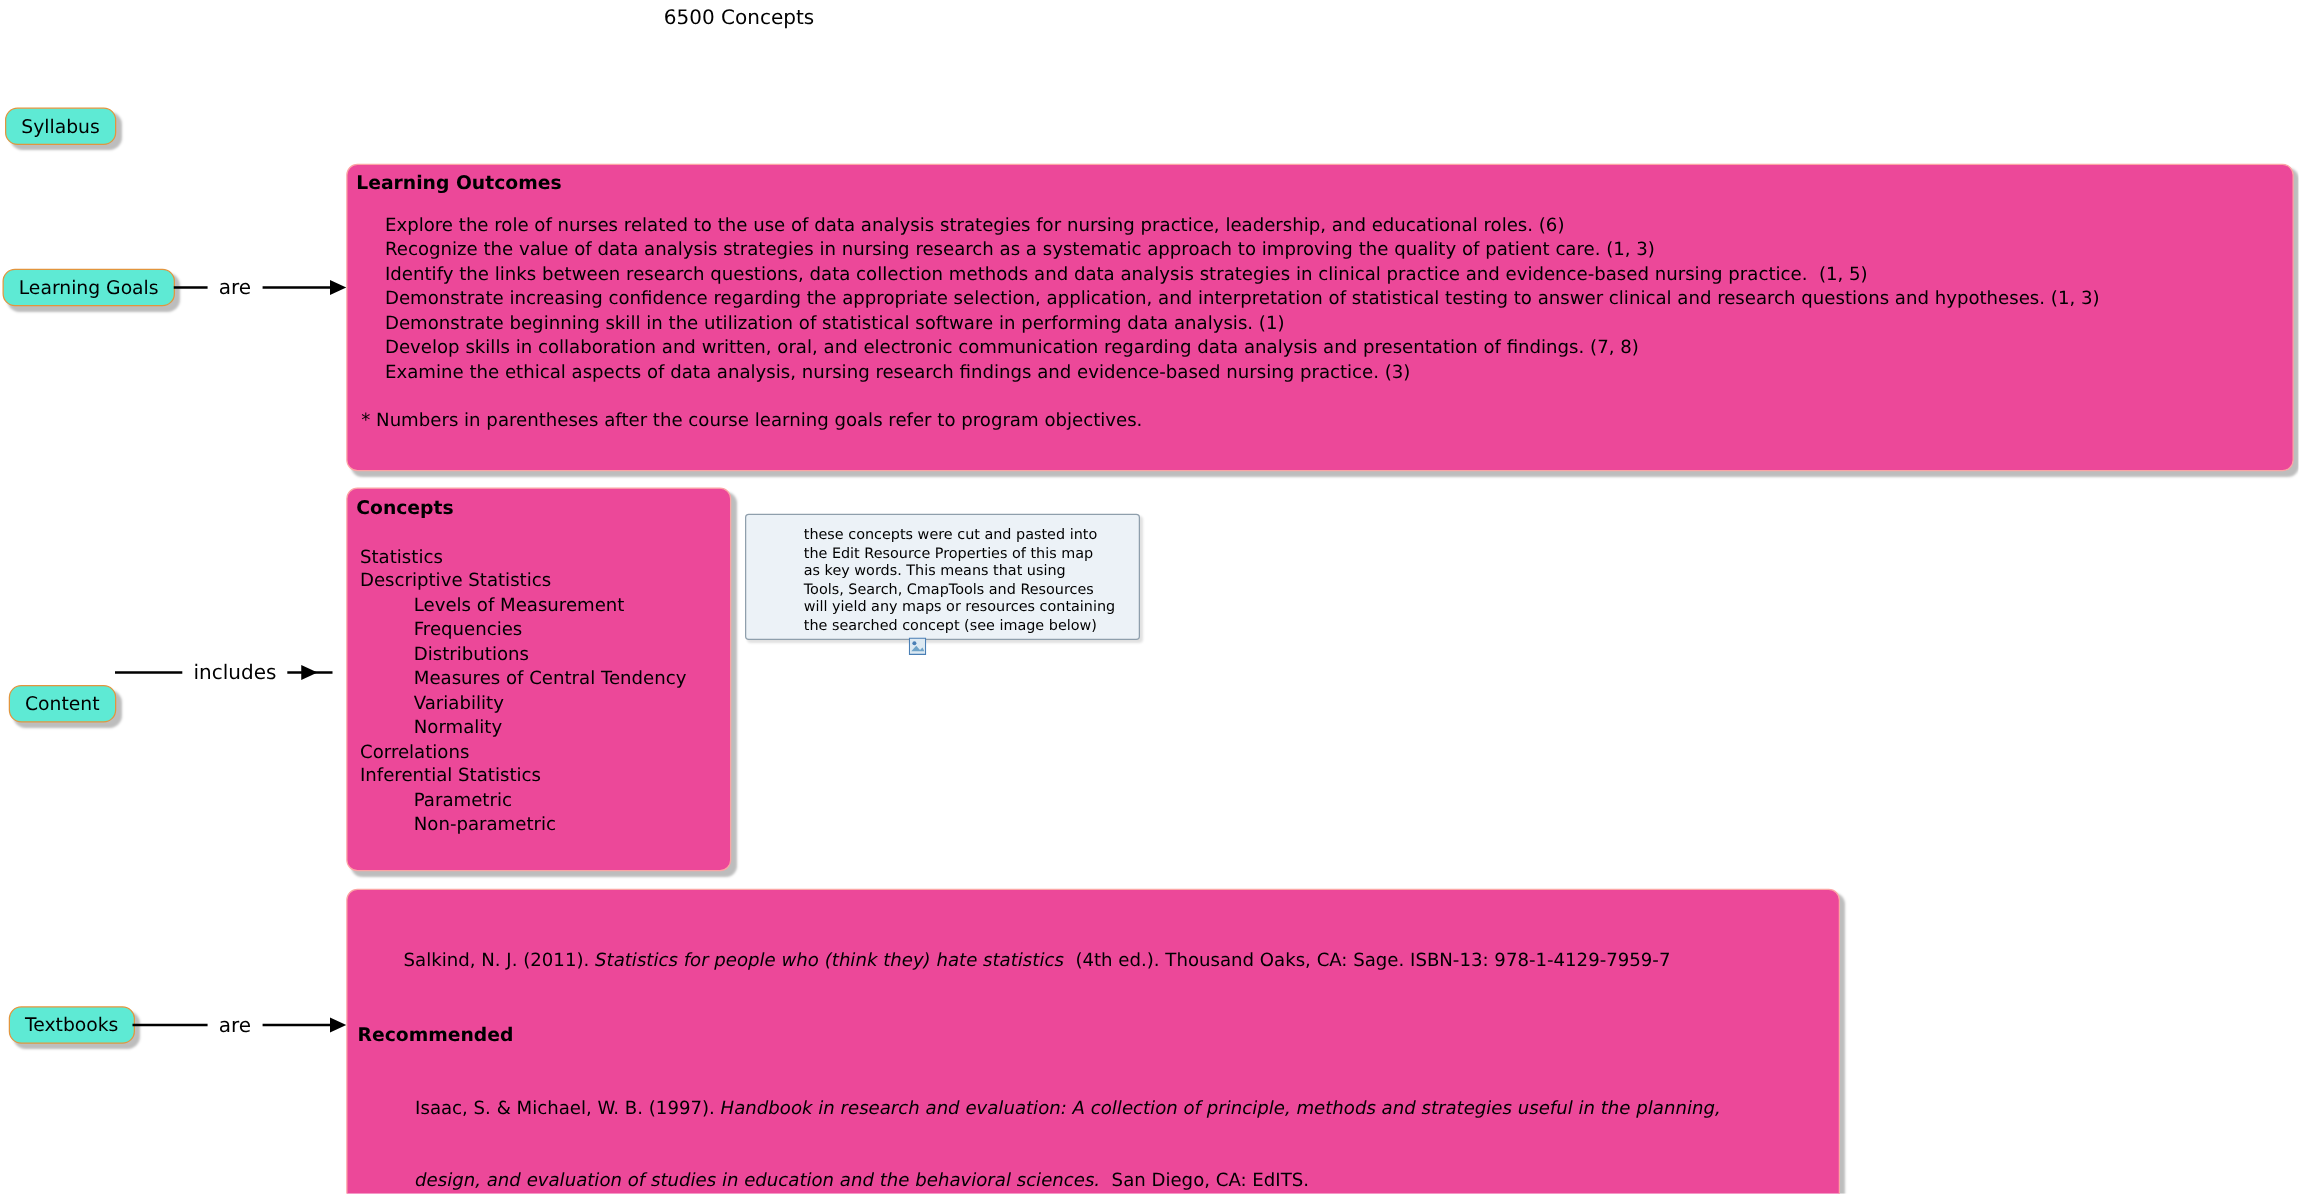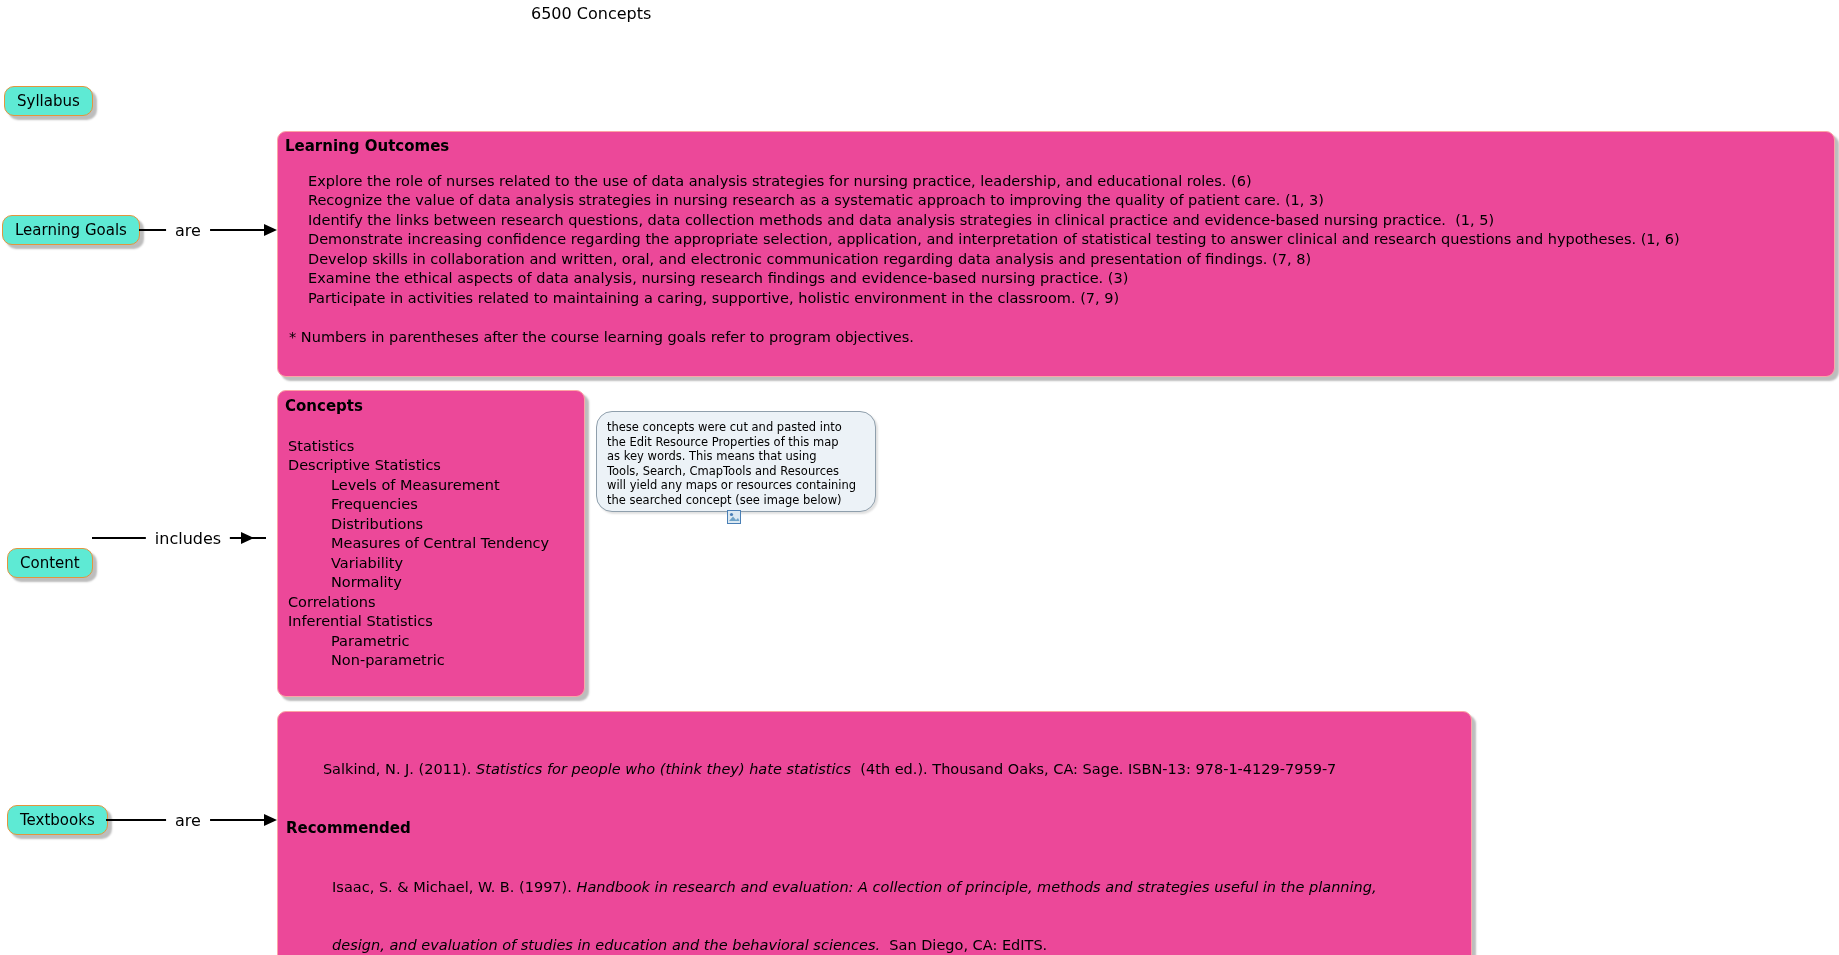--- a/index.html
+++ b/index.html
@@ -38,22 +38,22 @@
   .link .head{
     position:absolute;right:0;top:0;width:0;height:0;
     border-left:13px solid #000;border-top:6px solid transparent;border-bottom:6px solid transparent;
   }
   .link .lbl{
     position:absolute;top:50%;transform:translate(-50%,-50%);
     background:#fff;padding:0 9px;font-size:16px;white-space:pre;
   }
   
   .note{
-    position:absolute;background:#ECF2F7;border:1px solid #8F9FAC;border-radius:16px;
-    font-size:11.5px;line-height:14.6px;box-shadow:2px 2px 2px rgba(0,0,0,0.12);
+    position:absolute;background:#ECF2F7;border:1px solid #8F9FAC;border-radius:3px;
+    font-size:11.5px;line-height:14.6px;box-shadow:2px 2px 2px rgba(0,0,0,0.12);padding-left:36px;
   }
   .note-inner{padding:8px 0 0 10px;}
   .note .line-item{white-space:pre;}
   .res-icon{position:absolute;width:14px;height:14px;}
 </style>
 </head>
 <body>
 
 <div id="canvas">
 
@@ -84,24 +84,24 @@
     <span class="head"></span>
     <span class="lbl" style="left:82px;">are</span>
   </div>
 
   <div class="bigbox" style="left:277px;top:107px;width:1556px;height:244px;">
     <div class="hd lo-hd">Learning Outcomes</div>
     <div class="lo-items">
       <div class="line-item">Explore the role of nurses related to the use of data analysis strategies for nursing practice, leadership, and educational roles. (6)</div>
       <div class="line-item">Recognize the value of data analysis strategies in nursing research as a systematic approach to improving the quality of patient care. (1, 3)</div>
       <div class="line-item">Identify the links between research questions, data collection methods and data analysis strategies in clinical practice and evidence-based nursing practice.  (1, 5)</div>
-      <div class="line-item">Demonstrate increasing confidence regarding the appropriate selection, application, and interpretation of statistical testing to answer clinical and research questions and hypotheses. (1, 6)</div>
+      <div class="line-item">Demonstrate increasing confidence regarding the appropriate selection, application, and interpretation of statistical testing to answer clinical and research questions and hypotheses. (1, 3)</div>
+      <div class="line-item">Demonstrate beginning skill in the utilization of statistical software in performing data analysis. (1)</div>
       <div class="line-item">Develop skills in collaboration and written, oral, and electronic communication regarding data analysis and presentation of findings. (7, 8)</div>
       <div class="line-item">Examine the ethical aspects of data analysis, nursing research findings and evidence-based nursing practice. (3)</div>
-      <div class="line-item">Participate in activities related to maintaining a caring, supportive, holistic environment in the classroom. (7, 9)</div>
     </div>
     <div class="lo-foot">* Numbers in parentheses after the course learning goals refer to program objectives.</div>
   </div>
 
   <div class="bigbox" style="left:277px;top:366px;width:306px;height:305px;">
     <div class="hd c-hd">Concepts</div>
     <div class="c-items">
       <div class="line-item lv0">Statistics</div>
       <div class="line-item lv0">Descriptive Statistics</div>
       <div class="line-item lv1">Levels of Measurement</div>

